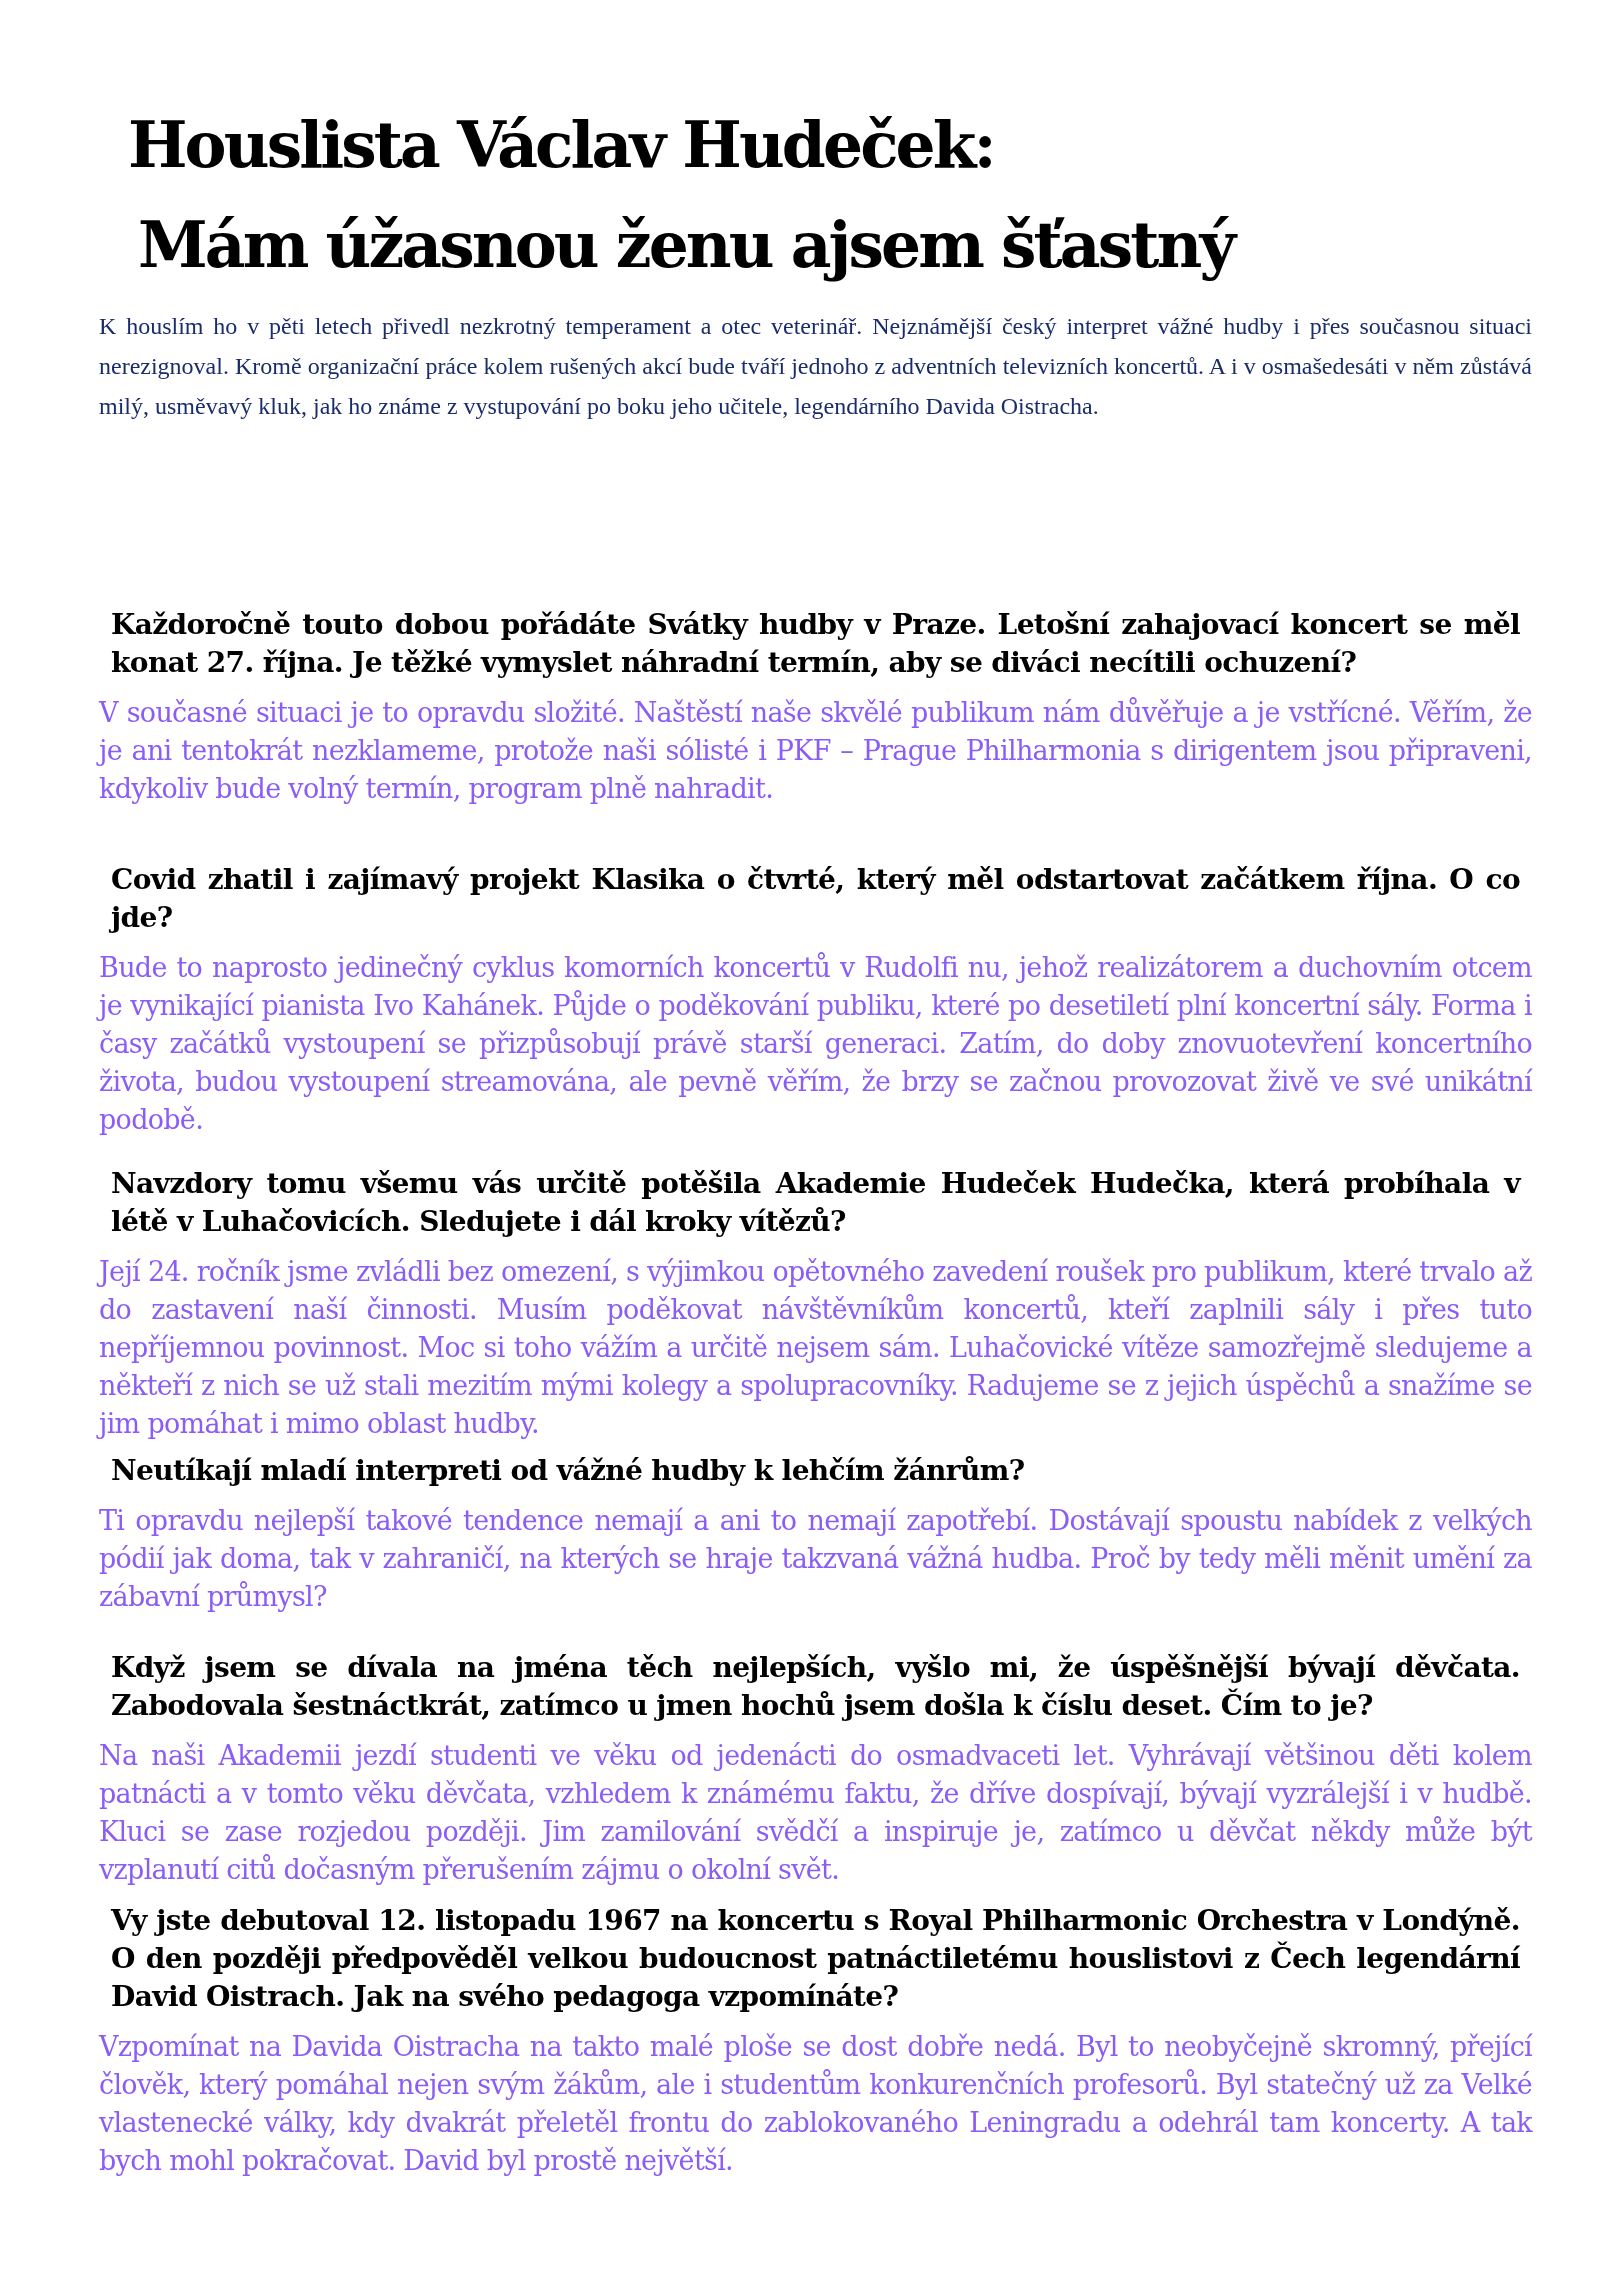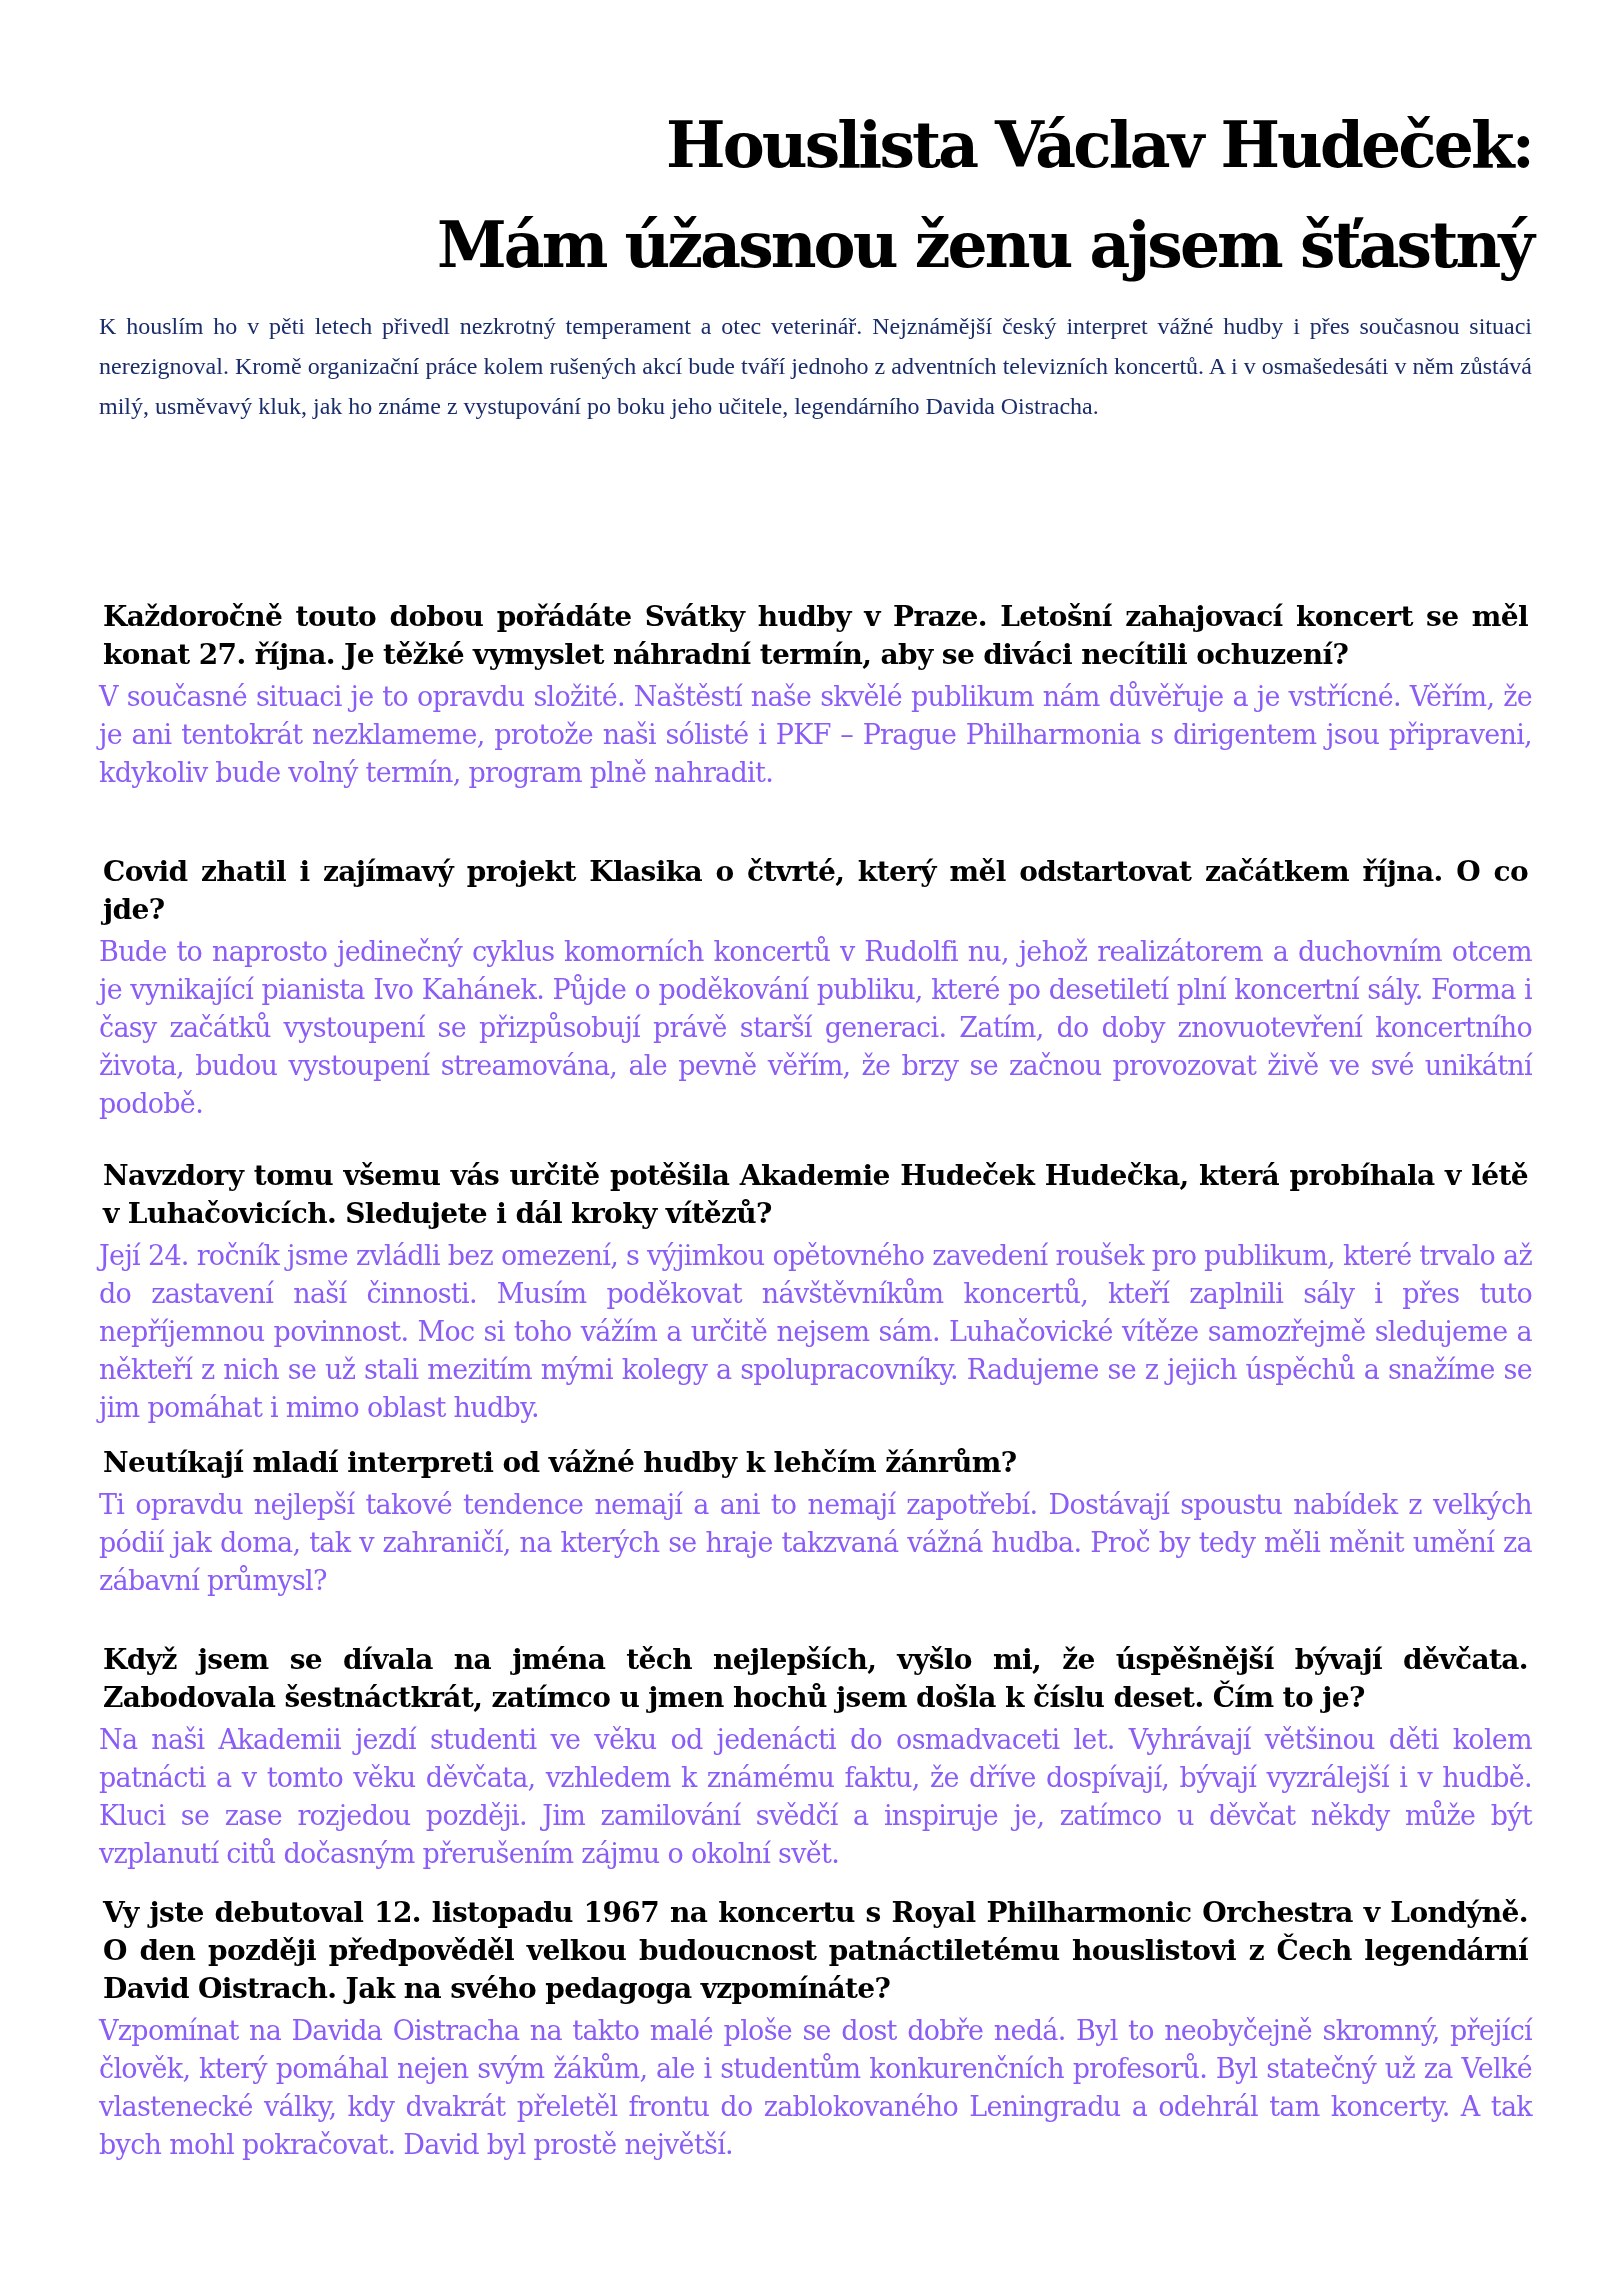--- a/index.html
+++ b/index.html
@@ -16,21 +16,21 @@
     .page {
       position: absolute;
       left: 99px;
       top: 0;
       width: 1433px;
     }
     .title {
       font-family: "DejaVu Serif", serif;
       font-weight: bold;
       color: #000000;
-      text-align: right;
+      text-align: left;
       margin: 0;
       font-size: 63px;
       letter-spacing: -2.9px;
       line-height: 86px;
     }
     .title-line1 {
       position: absolute;
       top: 102px;
       left: 0;
       width: 1433px;
@@ -64,21 +64,21 @@
       margin: 0;
     }
     .q {
       font-family: "DejaVu Serif", serif;
       font-weight: bold;
       font-size: 28px;
       line-height: 38px;
       letter-spacing: -0.6px;
       color: #000000;
       text-align: justify;
-      margin: 4px;
+      margin: 12px;
     }
     .a {
       font-family: "DejaVu Serif", serif;
       font-size: 27px;
       line-height: 38px;
       letter-spacing: -0.7px;
       color: #8b5cf6;
       text-align: justify;
       margin: 0;
     }

